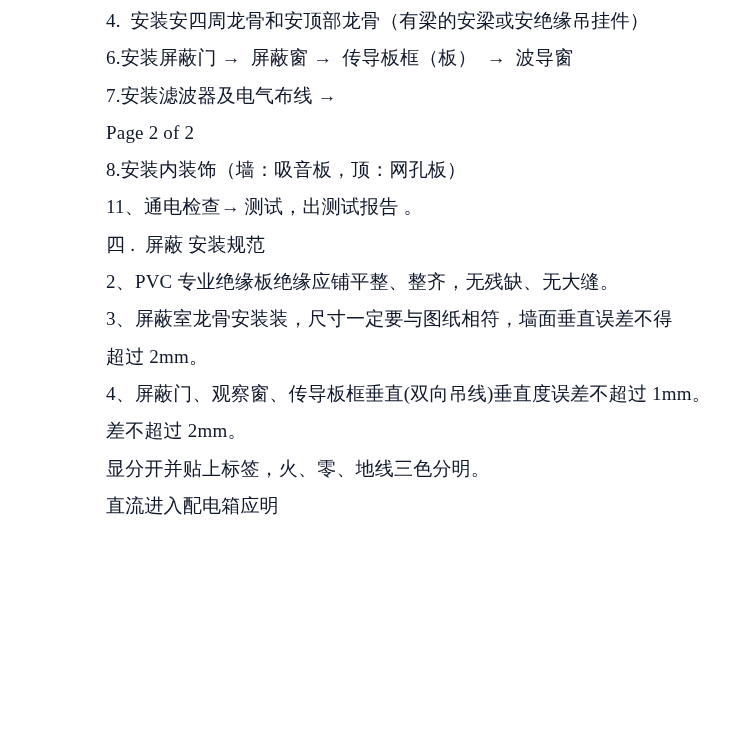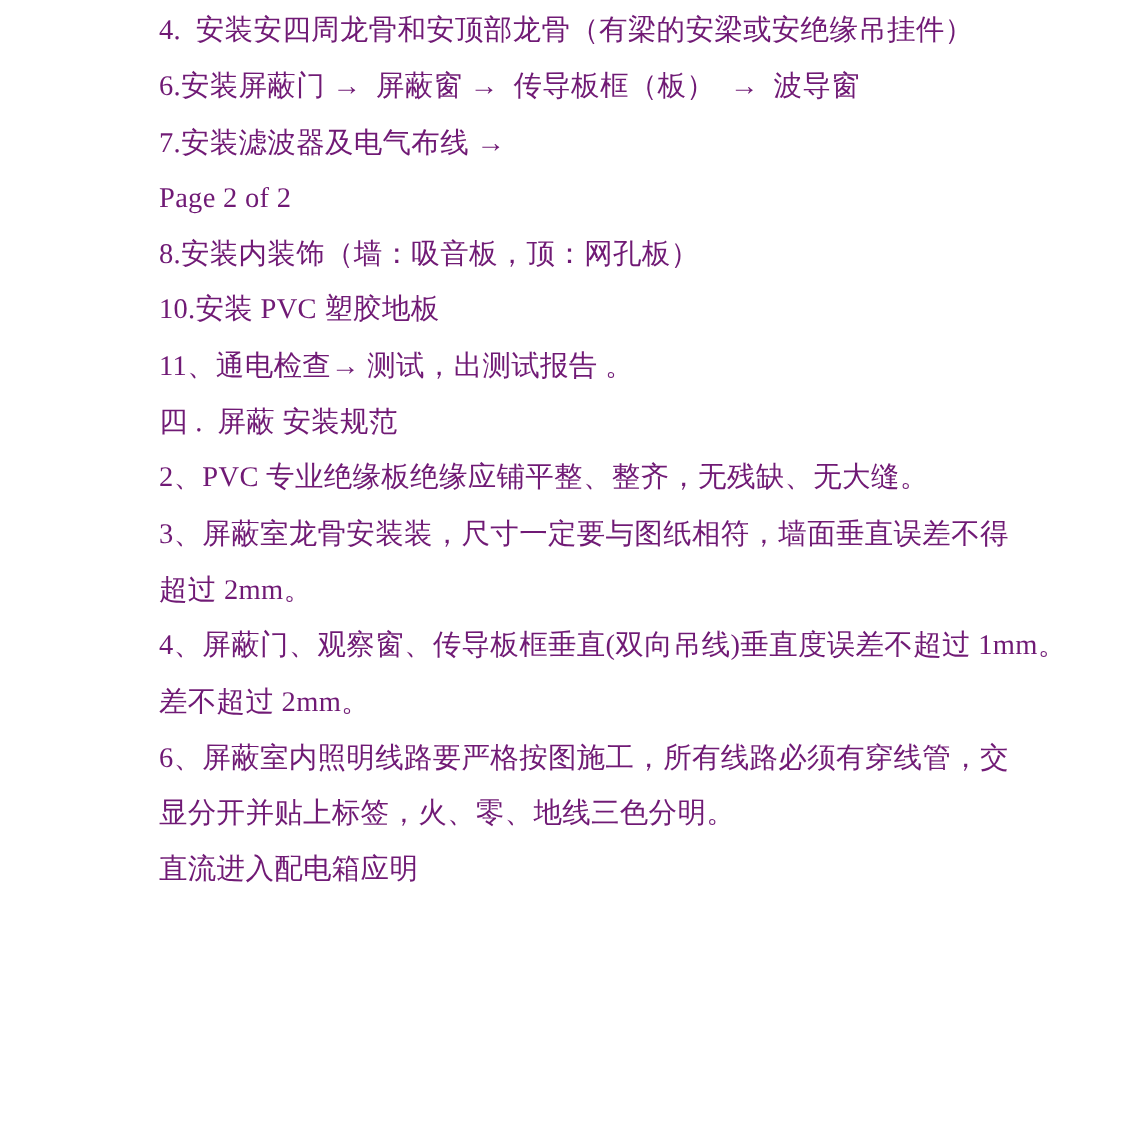--- a/index.html
+++ b/index.html
@@ -11,45 +11,43 @@
       width: 750px;
       height: 750px;
       overflow: hidden;
     }
     .page {
       box-sizing: border-box;
       width: 615px;
       height: 750px;
       padding: 2px 28px 0 106px;
       background: #ffffff;
-      color: #701a75;
+      color: #0f172a;
       font-family: "Liberation Serif", "DejaVu Serif", serif;
     }
     .line {
       height: 37.3px;
       line-height: 37.3px;
       font-size: 19px;
       letter-spacing: 0.2px;
       white-space: pre;
       overflow: visible;
     }
   </style>
 </head>
 <body>
 
 <div class="page">
   <div class="line">4.  安装安四周龙骨和安顶部龙骨（有梁的安梁或安绝缘吊挂件）</div>
   <div class="line">6.安装屏蔽门 →  屏蔽窗 →  传导板框（板）  →  波导窗</div>
   <div class="line">7.安装滤波器及电气布线 →</div>
   <div class="line">Page 2 of 2</div>
   <div class="line">8.安装内装饰（墙：吸音板，顶：网孔板）</div>
-  <div class="line">10.安装 PVC 塑胶地板</div>
   <div class="line">11、通电检查→ 测试，出测试报告 。</div>
   <div class="line">四 .  屏蔽 安装规范</div>
   <div class="line">2、PVC 专业绝缘板绝缘应铺平整、整齐，无残缺、无大缝。</div>
   <div class="line">3、屏蔽室龙骨安装装，尺寸一定要与图纸相符，墙面垂直误差不得</div>
   <div class="line">超过 2mm。</div>
   <div class="line">4、屏蔽门、观察窗、传导板框垂直(双向吊线)垂直度误差不超过 1mm。</div>
   <div class="line">差不超过 2mm。</div>
-  <div class="line">6、屏蔽室内照明线路要严格按图施工，所有线路必须有穿线管，交</div>
   <div class="line">显分开并贴上标签，火、零、地线三色分明。</div>
   <div class="line">直流进入配电箱应明</div>
 </div>
 
 </body></html>

